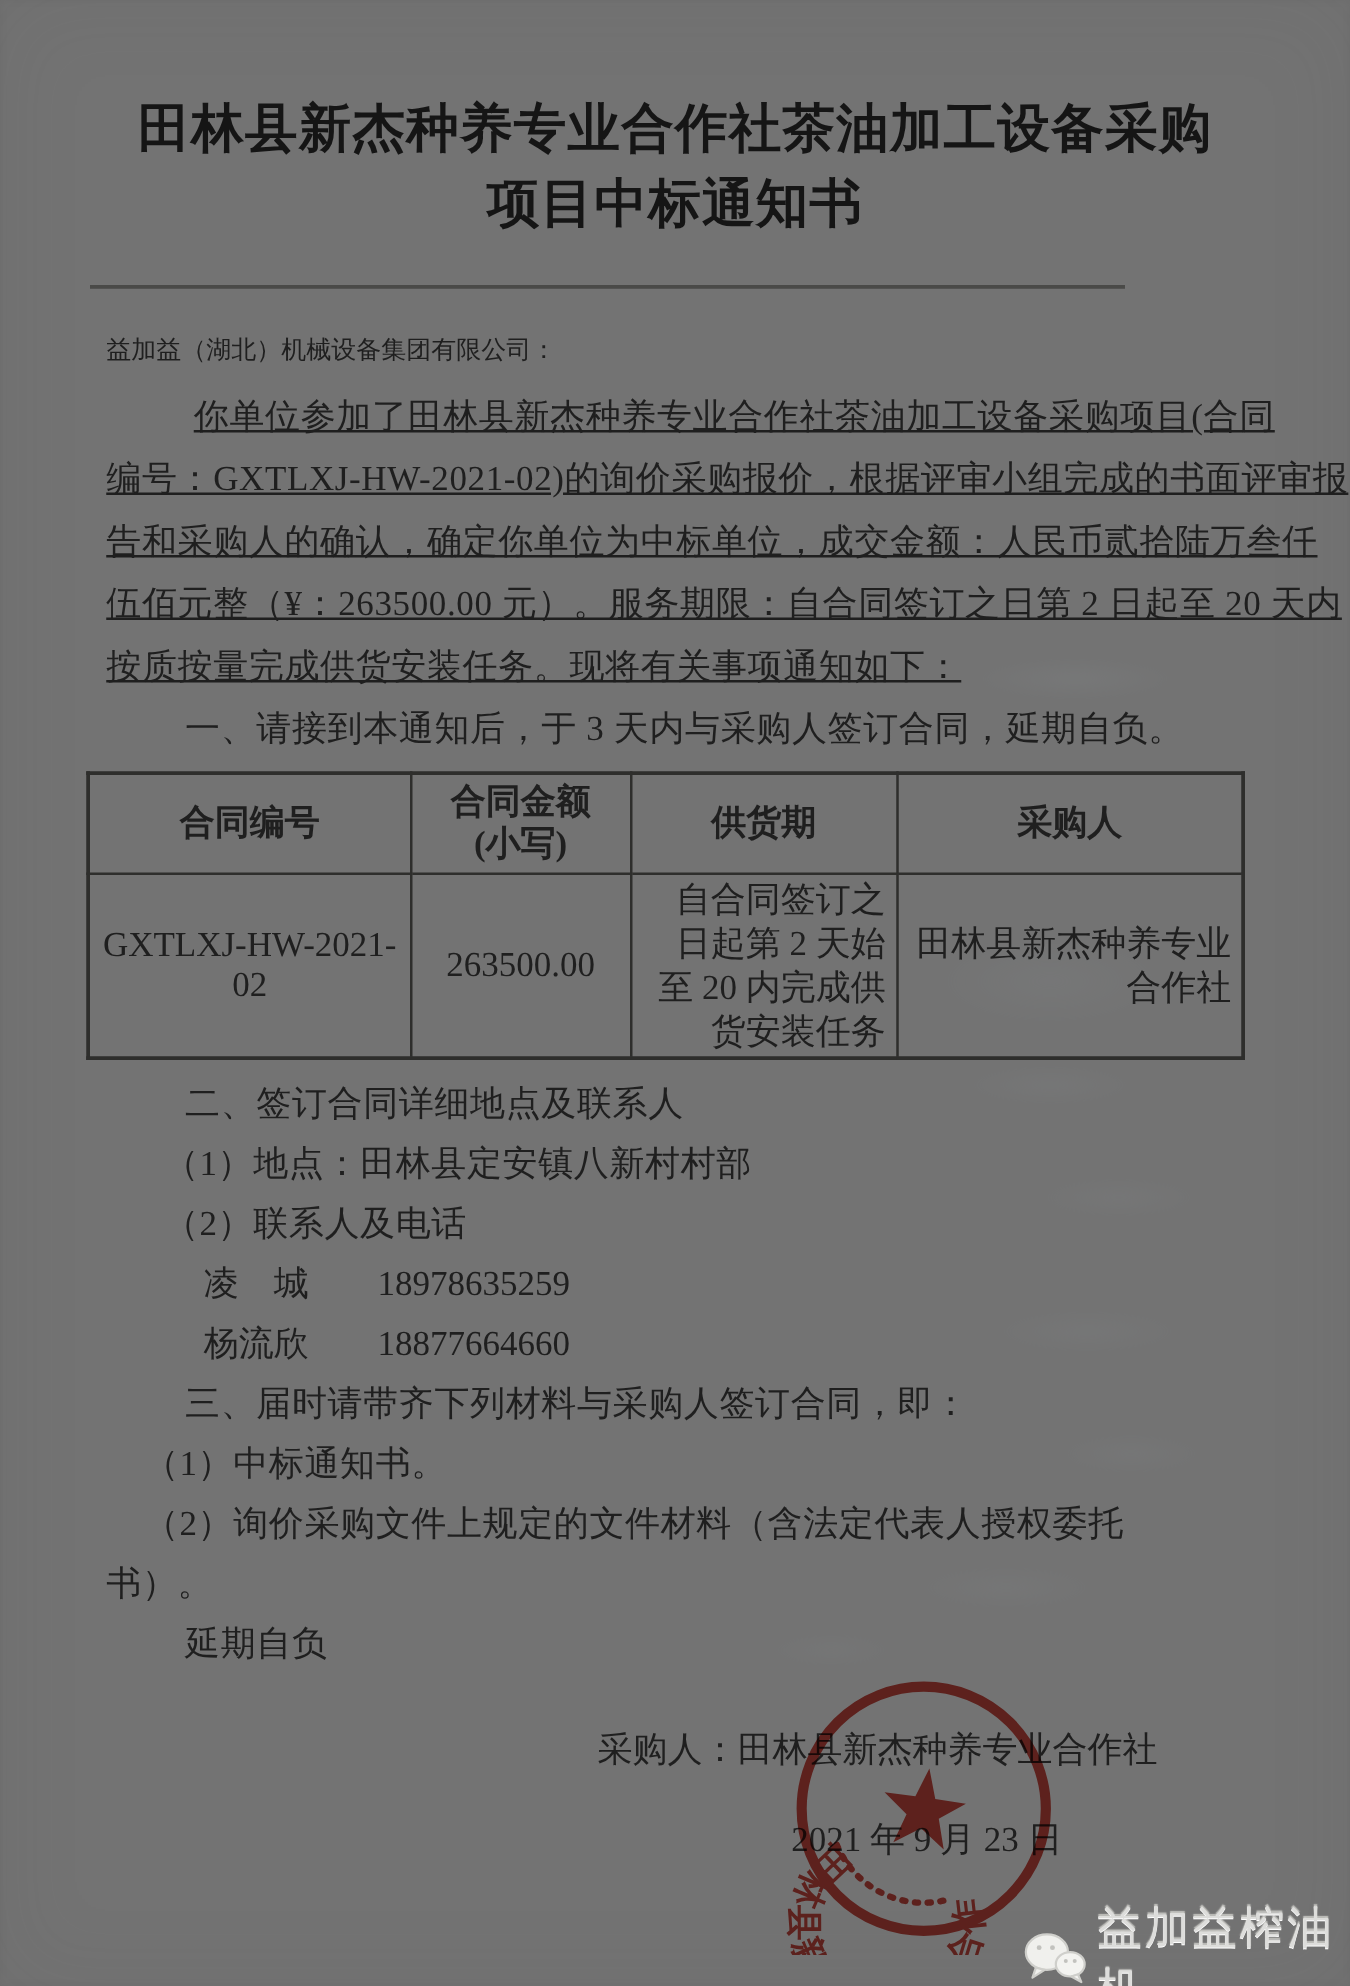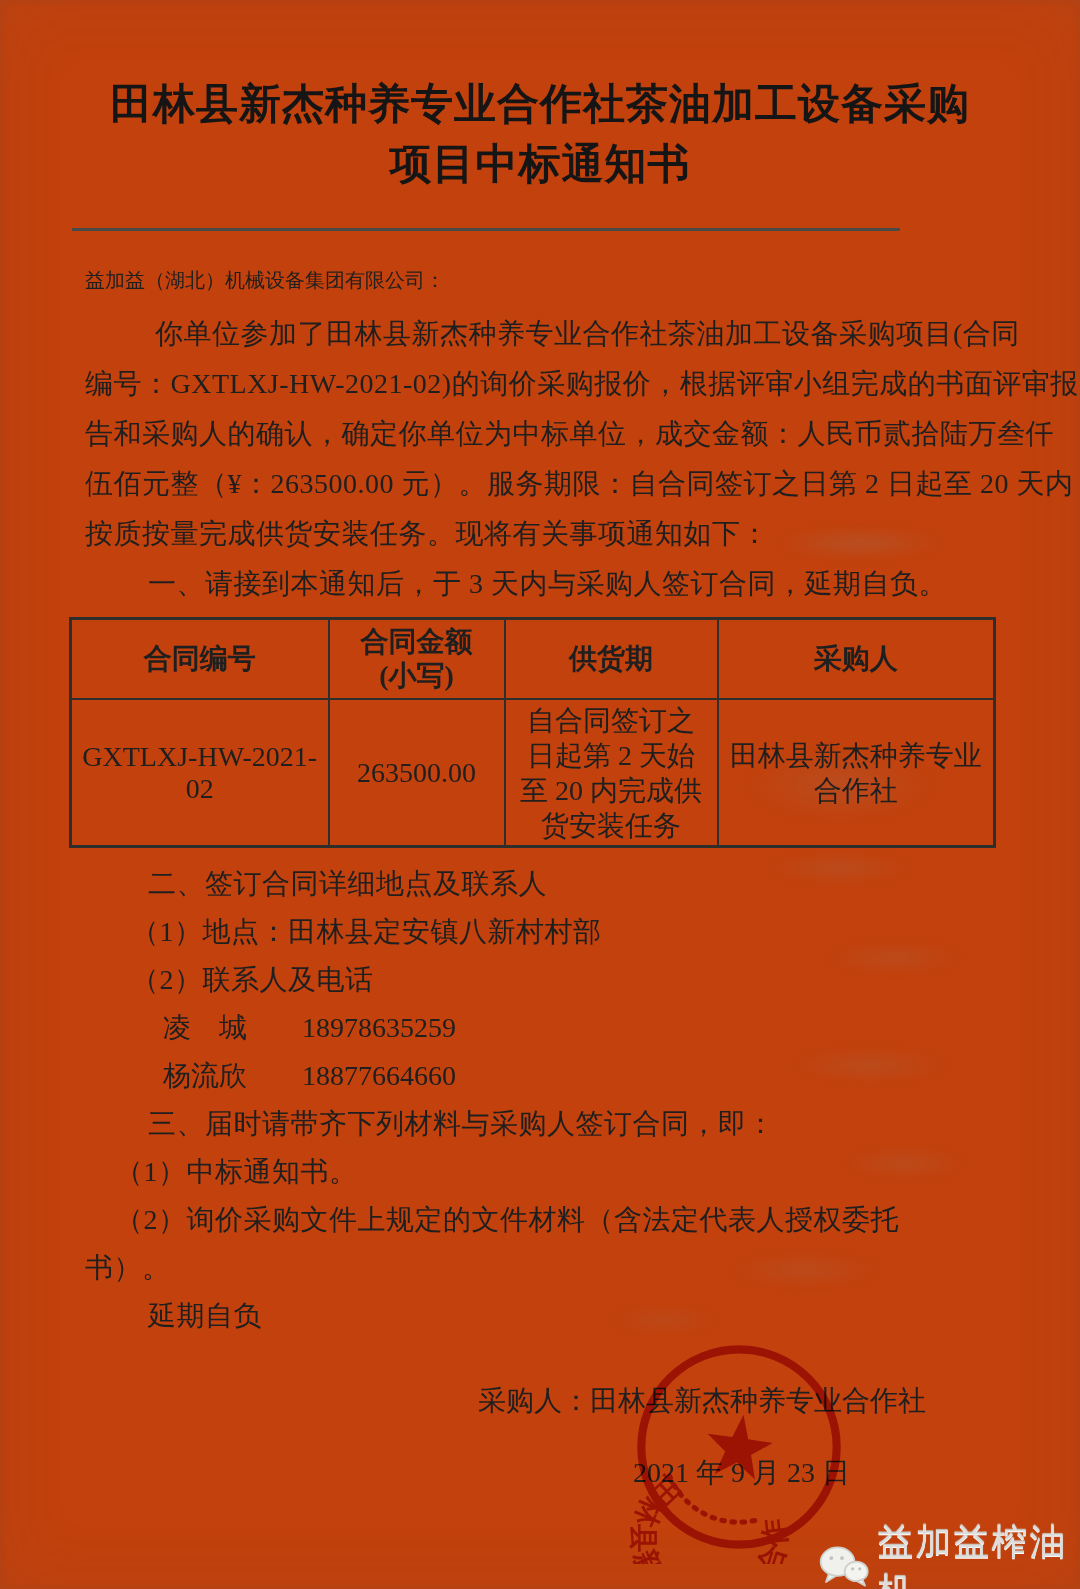--- a/index.html
+++ b/index.html
@@ -1,20 +1,20 @@
 <!DOCTYPE html>
 <html><head>
 <meta charset="utf-8">
 <style>
   html,body{margin:0;padding:0;background:#e8e8e6;}
   .page{
     position:relative;
     width:1080px;height:1589px;
     margin:0 auto;
-    background:#c2410c;
+    background:#737373;
     font-family:"Liberation Serif","DejaVu Serif",serif;
     color:#1f1f1f;
     overflow:hidden;
     box-shadow:inset 0 0 70px rgba(90,90,85,.10), inset 0 0 6px rgba(90,90,85,.15);
   }
   .content{padding:0 85px;position:relative;z-index:1;}
 
   .doc-title{
     margin-top:74px;
     text-align:center;
@@ -25,21 +25,21 @@
     letter-spacing:1px;
   }
   .head-rule{
     margin:34px 0 0 -13px;
     width:828px;height:0;
     border-top:3px solid #4a4a48;
   }
 
   .salutation{margin-top:32px;font-size:20px;line-height:34px;}
 
-  .para{margin-top:12px;font-size:28px;}
+  .para{margin-top:12px;font-size:28px;text-decoration:underline;}
   .para .line{line-height:50px;white-space:nowrap;letter-spacing:.5px;}
   .indent1{text-indent:70px;}
 
   .item-line{font-size:28px;line-height:50px;white-space:nowrap;letter-spacing:.5px;}
   .ind-63{margin-left:63px;}
   .ind-65{margin-left:46px;}
   .ind-78{margin-left:78px;}
   .ind-30{margin-left:30px;}
 
   table.contract{
@@ -50,21 +50,21 @@
     font-size:28px;
   }
   table.contract,table.contract th,table.contract td{border:2px solid #2e2e2c;}
   table.contract{border-width:3px;}
   table.contract th{
     height:78px;font-weight:bold;text-align:center;vertical-align:middle;
     line-height:34px;white-space:pre-line;padding:0 4px;
   }
   table.contract td{height:145px;vertical-align:middle;padding:0 8px;}
   td.c-center{text-align:center;}
-  td.c-left{text-align:center;line-height:35px;}
+  td.c-left{text-align:right;line-height:35px;}
   .col1{width:258px;}.col2{width:176px;}.col3{width:213px;}.col4{width:277px;}
 
   .sections{margin-top:12px;font-size:28px;}
   .sections .item-line{line-height:48px;}
   .contact-row{font-size:28px;line-height:48px;}
   .contact-name{display:inline-block;width:132px;}
 
   .sig-block{margin-top:44px;font-size:28px;}
   .sig-purchaser{margin-left:393px;line-height:34px;white-space:nowrap;}
   .sig-date{margin-left:548px;margin-top:38px;line-height:34px;white-space:nowrap;}

